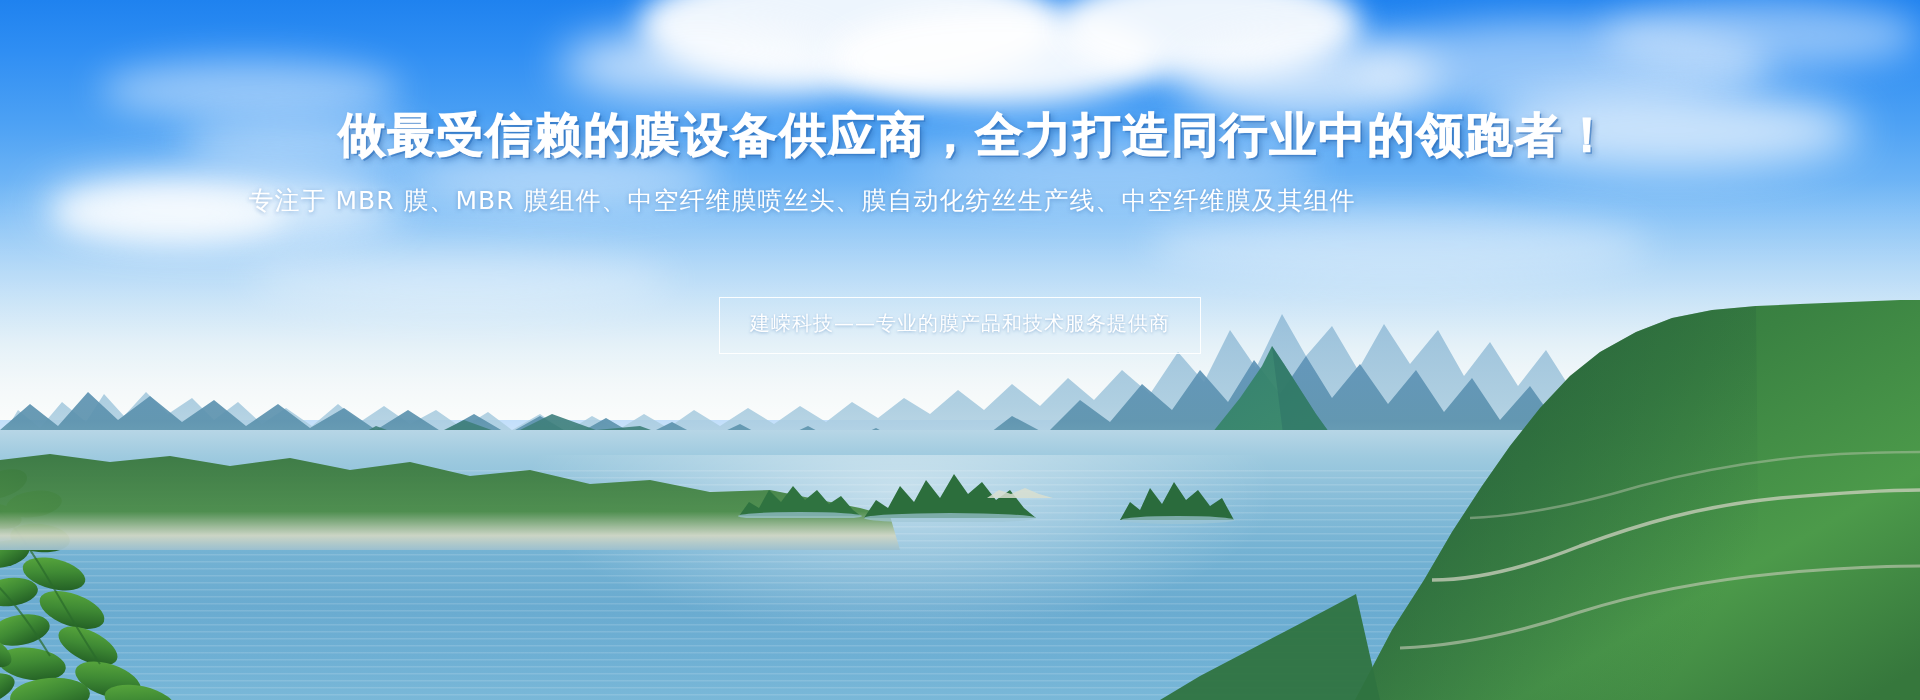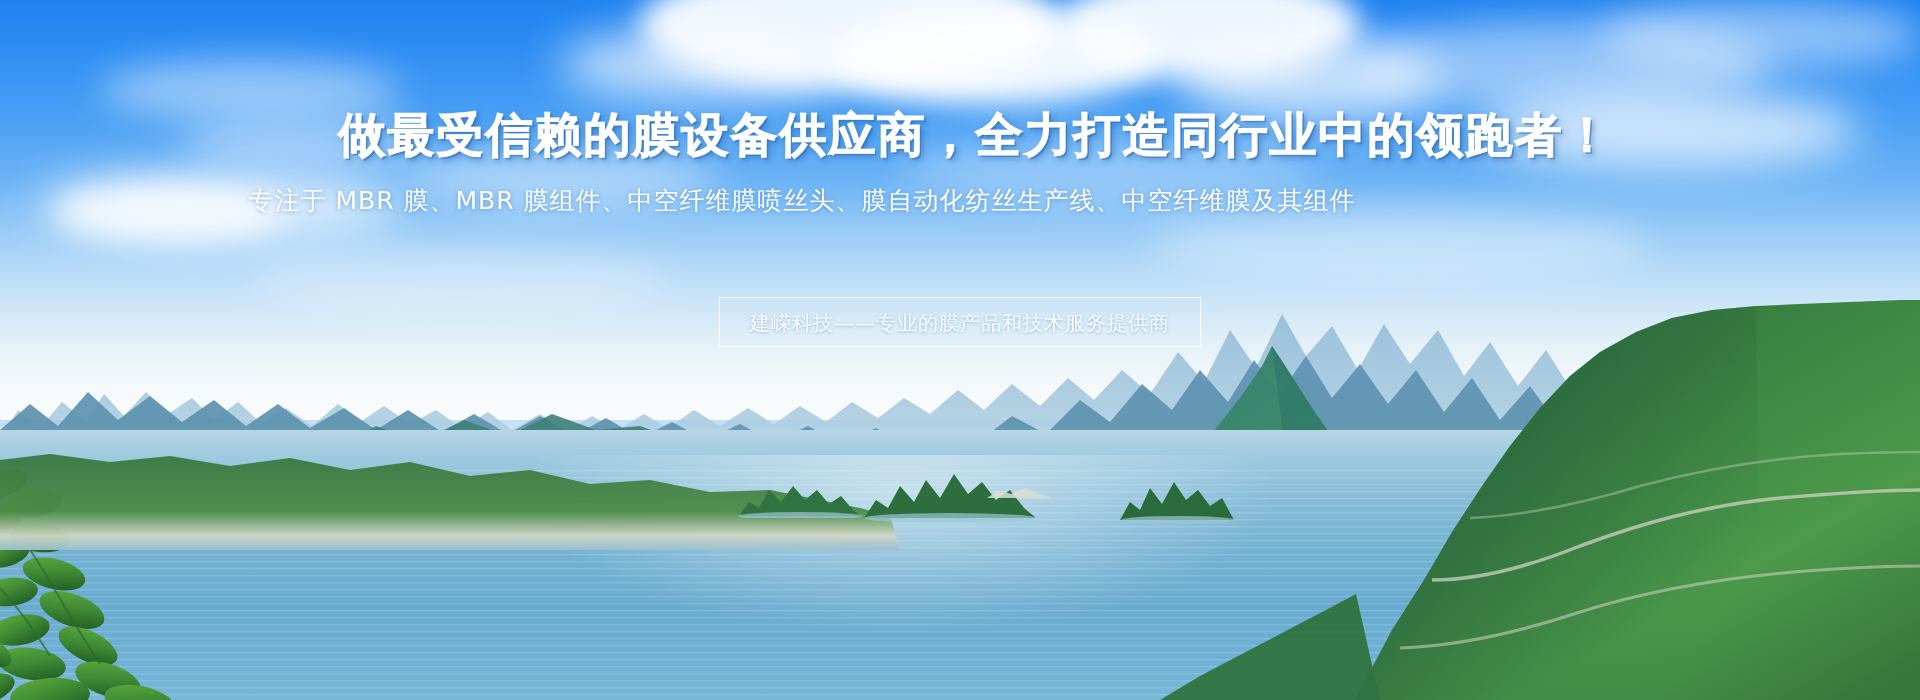--- a/index.html
+++ b/index.html
@@ -103,21 +103,21 @@
     white-space:nowrap;
     text-shadow:0 1px 4px rgba(40,100,170,.45);
   }
   .badge-wrap{
     position:absolute;left:0;top:297px;width:1920px;
     display:flex;justify-content:center;
   }
   .badge{
     box-sizing:border-box;
     border:1px solid rgba(255,255,255,.95);
-    padding:12px 30px 9px;
+    padding:12px 30px 16px;
     font-family:"DejaVu Sans","Liberation Sans",sans-serif;
     font-size:20px;
     color:#ffffff;
     letter-spacing:1px;
     white-space:nowrap;
     text-shadow:0 1px 3px rgba(40,100,170,.4);
   }
 </style>
 </head>
 <body>

